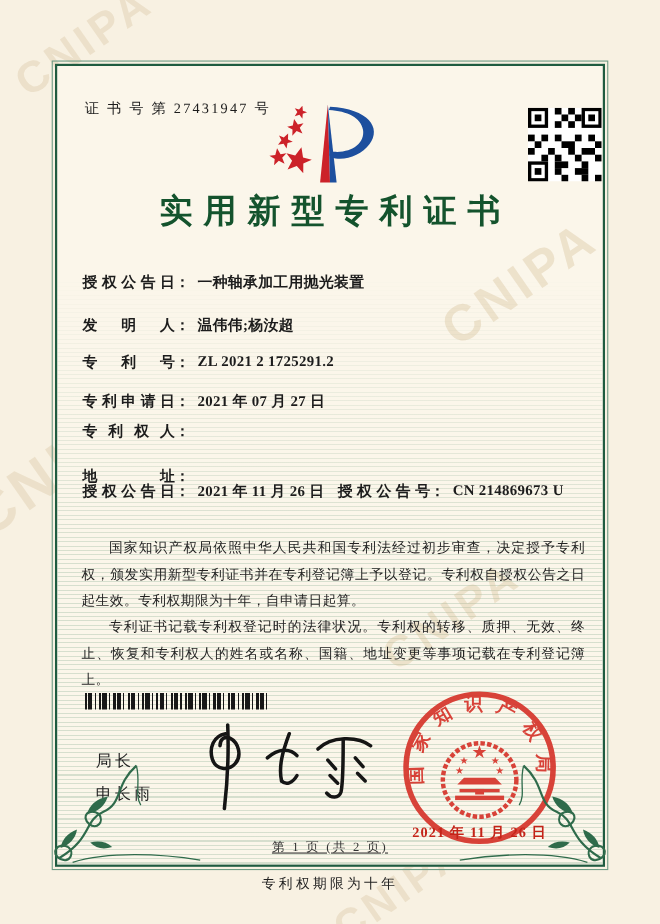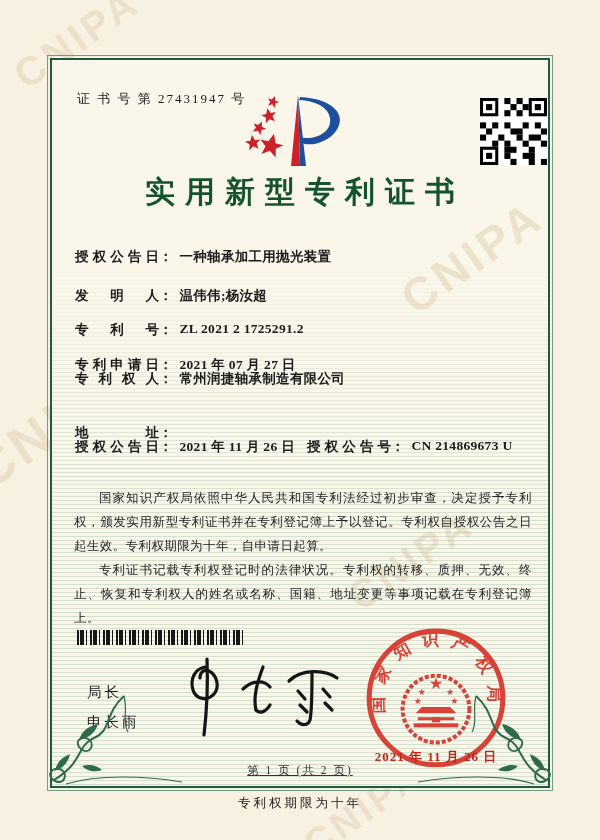--- a/index.html
+++ b/index.html
@@ -163,24 +163,23 @@
   <div class="row" style="top:261px">
     <span class="flabel">专利号</span>
       <span class="colon">：</span>
     <span class="fvalue">ZL 2021 2 1725291.2</span>
   </div>
   <div class="row" style="top:296px">
     <span class="flabel">专利申请日</span>
       <span class="colon">：</span>
     <span class="fvalue">2021 年 07 月 27 日</span>
   </div>
-  <div class="row" style="top:310px">
+  <div class="row" style="top:323px">
     <span class="flabel">专利权人</span>
       <span class="colon">：</span>
-    <span class="fvalue">常州润捷轴承制造有限公司</span>
   </div>
   <div class="row" style="top:364px">
     <span class="flabel">地址</span>
       <span class="colon">：</span>
   </div>
   <div class="row" style="top:378px;width:455px">
     <span class="flabel">授权公告日</span>
       <span class="colon">：</span>
     <span class="fvalue">2021 年 11 月 26 日</span>
     <span class="pair2">

